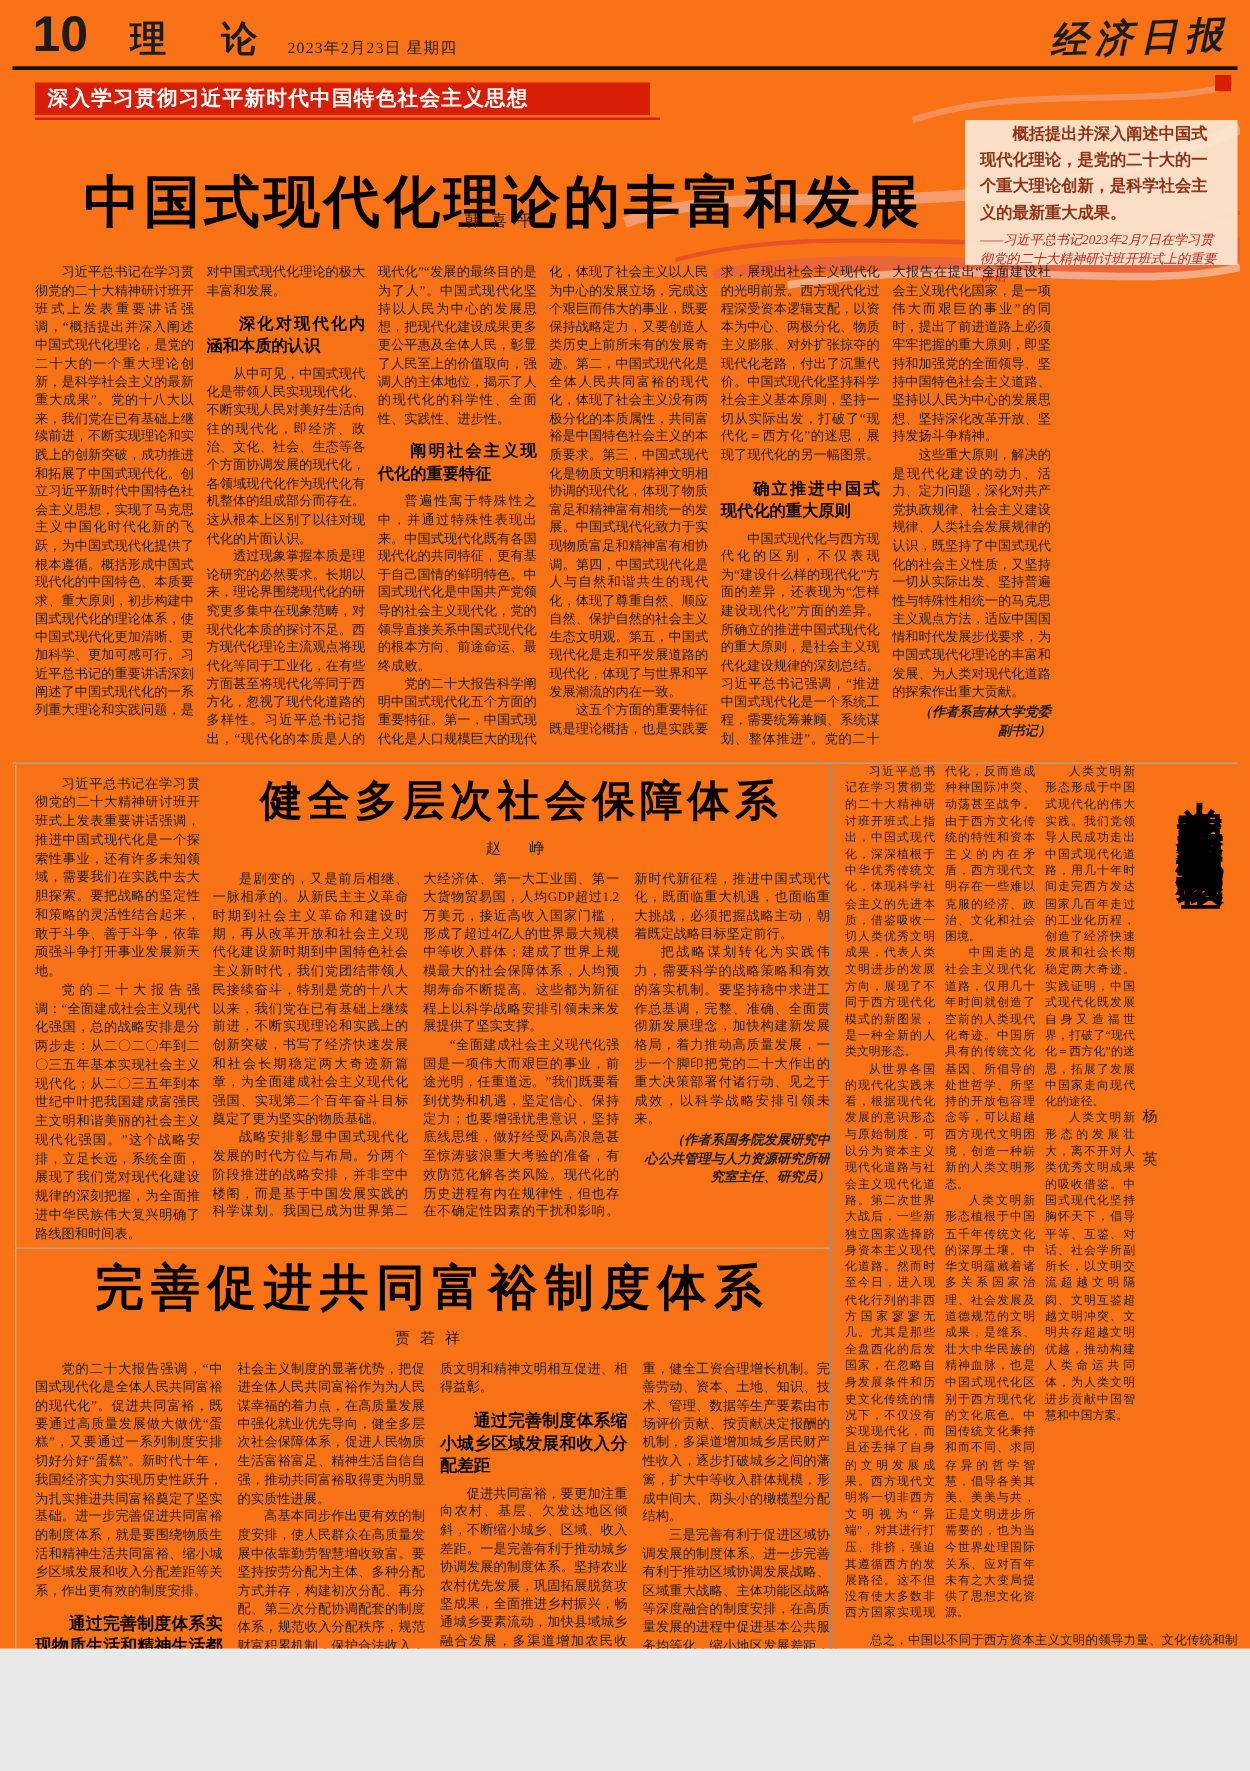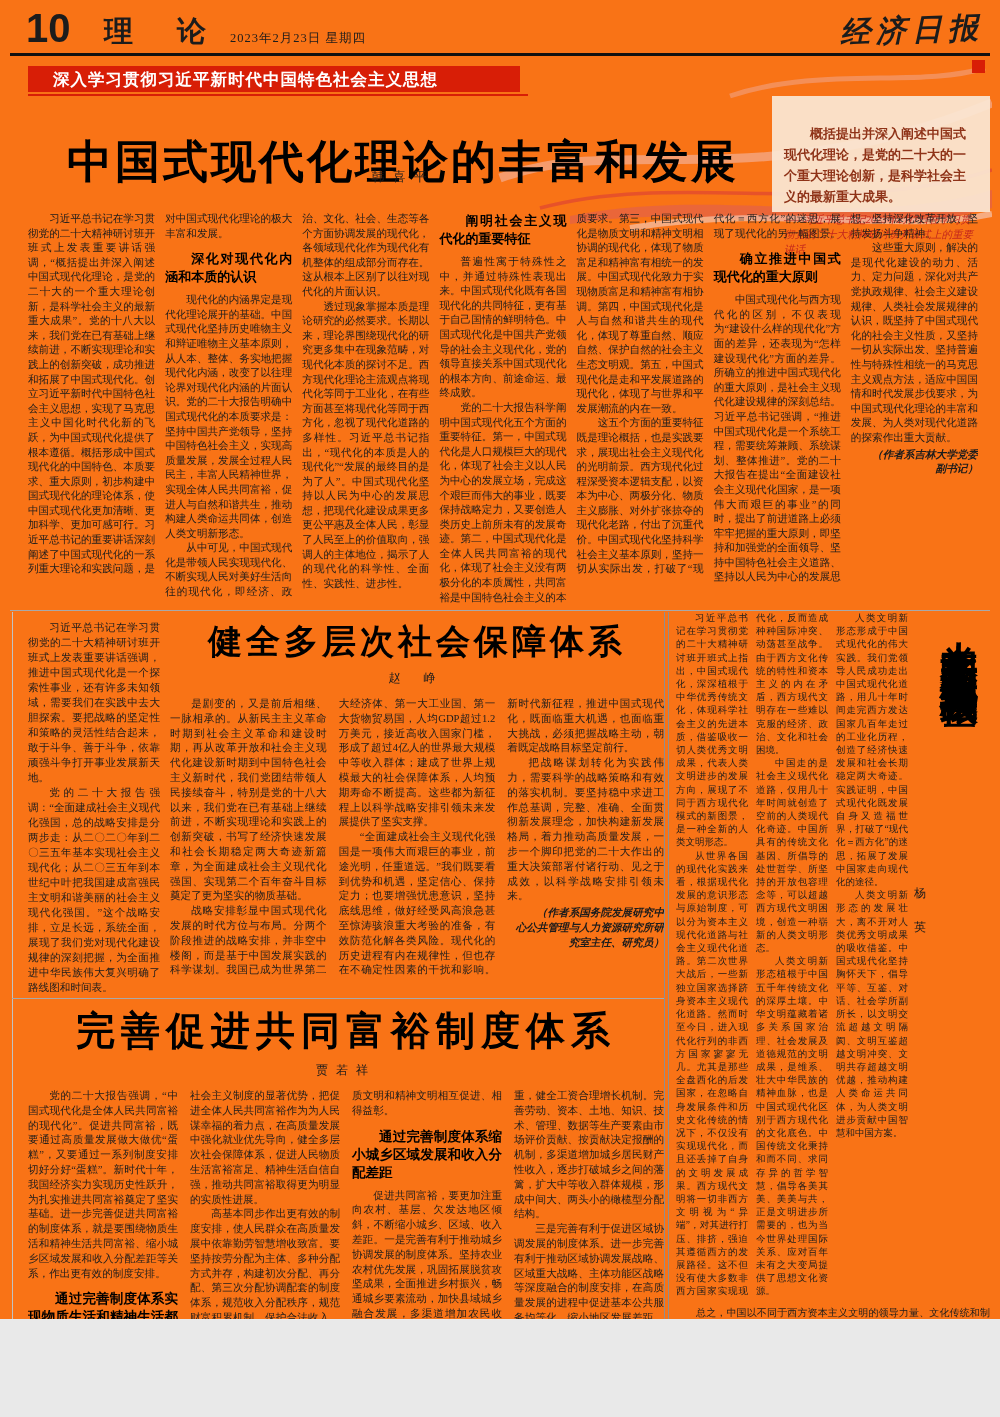--- a/index.html
+++ b/index.html
@@ -11,27 +11,27 @@
   .hdr-num{position:absolute;left:14px;top:0px;font-family:"Liberation Sans",sans-serif;font-weight:900;font-size:40px;line-height:44px;}
   .hdr-sec{position:absolute;left:92px;top:6px;font-family:"Liberation Sans",sans-serif;font-weight:900;font-size:29px;letter-spacing:18px;}
   .hdr-date{position:absolute;left:218px;top:24px;font-size:12.5px;letter-spacing:1px;}
   .hdr-masthead{position:absolute;right:6px;top:4px;font-size:30px;font-style:italic;font-weight:bold;letter-spacing:6px;transform:rotate(-2deg);}
   .hdr-rule{position:absolute;left:10px;right:10px;top:53px;height:3px;background:#111;}
 
   
   .lead{position:absolute;left:12px;top:58px;right:10px;height:550px;}
   .swoosh{position:absolute;left:468px;top:0px;width:512px;height:178px;}
   .banner{position:absolute;left:16px;top:8px;width:492px;height:26px;background:#d81e06;color:#fff;
-          font-family:"Liberation Sans",sans-serif;font-weight:bold;font-size:16.5px;line-height:26px;padding-left:25px;box-sizing:border-box;letter-spacing:1px;}
+          font-family:"Liberation Sans",sans-serif;font-weight:bold;font-size:16.5px;line-height:26px;padding-left:10px;box-sizing:border-box;letter-spacing:1px;}
   .banner-line{position:absolute;left:16px;top:36px;width:500px;height:2px;background:#d81e06;}
   .lead-title{position:absolute;left:20px;top:46px;width:742px;text-align:center;font-family:"Liberation Sans",sans-serif;
               font-weight:900;font-size:45px;line-height:56px;letter-spacing:3px;color:#000;}
   .lead-byline{position:absolute;left:20px;top:110px;width:742px;text-align:center;font-size:13px;letter-spacing:8px;}
   .quotebox{position:absolute;left:760px;top:38px;width:218px;height:116px;background:rgba(250,231,212,0.93);
-            padding:27px 12px;box-sizing:border-box;}
+            padding:0 12px;box-sizing:border-box;}
   .quote-text{margin:0;font-size:13px;line-height:21px;text-indent:2em;color:#8f3318;font-weight:bold;}
   .quote-attr{margin:5px 0 0 0;font-size:10.5px;line-height:15px;color:#c3271d;font-style:italic;}
   .lead-body{position:absolute;left:16px;right:12px;top:154px;height:394px;overflow:hidden;
              column-count:7;column-gap:10px;column-fill:auto;font-size:10.6px;line-height:14.6px;text-align:justify;}
 
   .para{margin:0;text-indent:2em;}
   .subhead{font-family:"Liberation Sans",sans-serif;font-weight:bold;font-size:13px;line-height:18px;margin:9px 0 7px;text-indent:2em;color:#000;}
   .credit{margin:2px 0 0;text-indent:2em;text-align:right;font-style:italic;font-weight:600;}
 
   .rule-h{position:absolute;background:#a9a9a9;height:1px;}
@@ -96,21 +96,20 @@
     <div class="banner-line"></div>
     <h1 class="lead-title">中国式现代化理论的丰富和发展</h1>
     <div class="lead-byline">韩喜平</div>
     <div class="quotebox">
       <p class="quote-text">概括提出并深入阐述中国式现代化理论，是党的二十大的一个重大理论创新，是科学社会主义的最新重大成果。</p>
       <p class="quote-attr">——习近平总书记2023年2月7日在学习贯彻党的二十大精神研讨班开班式上的重要讲话</p>
     </div>
     <div class="lead-body">
         <p class="para">习近平总书记在学习贯彻党的二十大精神研讨班开班式上发表重要讲话强调，“概括提出并深入阐述中国式现代化理论，是党的二十大的一个重大理论创新，是科学社会主义的最新重大成果”。党的十八大以来，我们党在已有基础上继续前进，不断实现理论和实践上的创新突破，成功推进和拓展了中国式现代化。创立习近平新时代中国特色社会主义思想，实现了马克思主义中国化时代化新的飞跃，为中国式现代化提供了根本遵循。概括形成中国式现代化的中国特色、本质要求、重大原则，初步构建中国式现代化的理论体系，使中国式现代化更加清晰、更加科学、更加可感可行。习近平总书记的重要讲话深刻阐述了中国式现代化的一系列重大理论和实践问题，是对中国式现代化理论的极大丰富和发展。</p>
         <h3 class="subhead">深化对现代化内涵和本质的认识</h3>
-        <p class="para">现代化的内涵界定是现代化理论展开的基础。中国式现代化坚持历史唯物主义和辩证唯物主义基本原则，从人本、整体、务实地把握现代化内涵，改变了以往理论界对现代化内涵的片面认识。党的二十大报告明确中国式现代化的本质要求是：坚持中国共产党领导，坚持中国特色社会主义，实现高质量发展，发展全过程人民民主，丰富人民精神世界，实现全体人民共同富裕，促进人与自然和谐共生，推动构建人类命运共同体，创造人类文明新形态。</p>
         <p class="para">从中可见，中国式现代化是带领人民实现现代化、不断实现人民对美好生活向往的现代化，即经济、政治、文化、社会、生态等各个方面协调发展的现代化，各领域现代化作为现代化有机整体的组成部分而存在。这从根本上区别了以往对现代化的片面认识。</p>
         <p class="para">透过现象掌握本质是理论研究的必然要求。长期以来，理论界围绕现代化的研究更多集中在现象范畴，对现代化本质的探讨不足。西方现代化理论主流观点将现代化等同于工业化，在有些方面甚至将现代化等同于西方化，忽视了现代化道路的多样性。习近平总书记指出，“现代化的本质是人的现代化”“发展的最终目的是为了人”。中国式现代化坚持以人民为中心的发展思想，把现代化建设成果更多更公平惠及全体人民，彰显了人民至上的价值取向，强调人的主体地位，揭示了人的现代化的科学性、全面性、实践性、进步性。</p>
         <h3 class="subhead">阐明社会主义现代化的重要特征</h3>
         <p class="para">普遍性寓于特殊性之中，并通过特殊性表现出来。中国式现代化既有各国现代化的共同特征，更有基于自己国情的鲜明特色。中国式现代化是中国共产党领导的社会主义现代化，党的领导直接关系中国式现代化的根本方向、前途命运、最终成败。</p>
         <p class="para">党的二十大报告科学阐明中国式现代化五个方面的重要特征。第一，中国式现代化是人口规模巨大的现代化，体现了社会主义以人民为中心的发展立场，完成这个艰巨而伟大的事业，既要保持战略定力，又要创造人类历史上前所未有的发展奇迹。第二，中国式现代化是全体人民共同富裕的现代化，体现了社会主义没有两极分化的本质属性，共同富裕是中国特色社会主义的本质要求。第三，中国式现代化是物质文明和精神文明相协调的现代化，体现了物质富足和精神富有相统一的发展。中国式现代化致力于实现物质富足和精神富有相协调。第四，中国式现代化是人与自然和谐共生的现代化，体现了尊重自然、顺应自然、保护自然的社会主义生态文明观。第五，中国式现代化是走和平发展道路的现代化，体现了与世界和平发展潮流的内在一致。</p>
         <p class="para">这五个方面的重要特征既是理论概括，也是实践要求，展现出社会主义现代化的光明前景。西方现代化过程深受资本逻辑支配，以资本为中心、两极分化、物质主义膨胀、对外扩张掠夺的现代化老路，付出了沉重代价。中国式现代化坚持科学社会主义基本原则，坚持一切从实际出发，打破了“现代化＝西方化”的迷思，展现了现代化的另一幅图景。</p>
         <h3 class="subhead">确立推进中国式现代化的重大原则</h3>
         <p class="para">中国式现代化与西方现代化的区别，不仅表现为“建设什么样的现代化”方面的差异，还表现为“怎样建设现代化”方面的差异。所确立的推进中国式现代化的重大原则，是社会主义现代化建设规律的深刻总结。习近平总书记强调，“推进中国式现代化是一个系统工程，需要统筹兼顾、系统谋划、整体推进”。党的二十大报告在提出“全面建设社会主义现代化国家，是一项伟大而艰巨的事业”的同时，提出了前进道路上必须牢牢把握的重大原则，即坚持和加强党的全面领导、坚持中国特色社会主义道路、坚持以人民为中心的发展思想、坚持深化改革开放、坚持发扬斗争精神。</p>
         <p class="para">这些重大原则，解决的是现代化建设的动力、活力、定力问题，深化对共产党执政规律、社会主义建设规律、人类社会发展规律的认识，既坚持了中国式现代化的社会主义性质，又坚持一切从实际出发、坚持普遍性与特殊性相统一的马克思主义观点方法，适应中国国情和时代发展步伐要求，为中国式现代化理论的丰富和发展、为人类对现代化道路的探索作出重大贡献。</p>
         <p class="credit">（作者系吉林大学党委副书记）</p>

